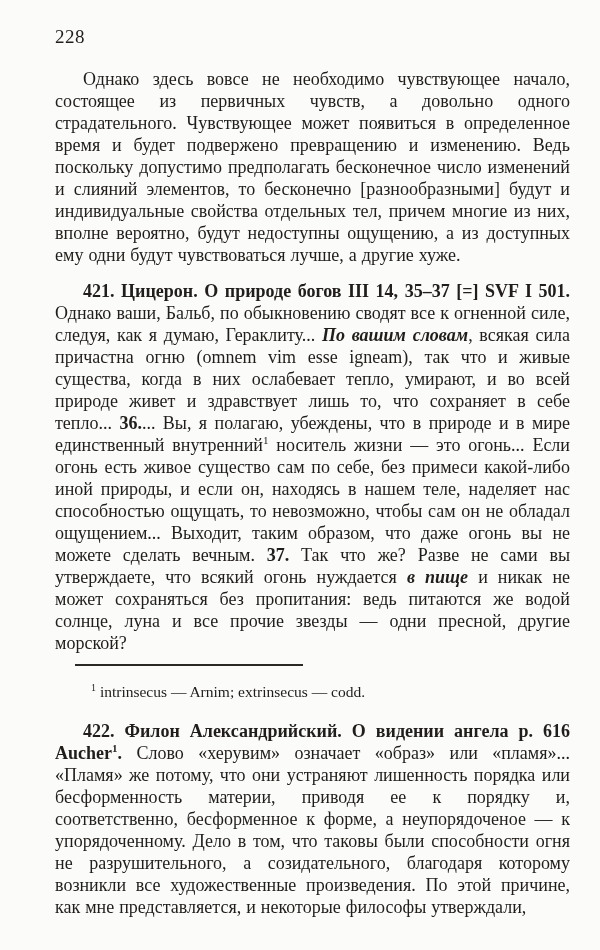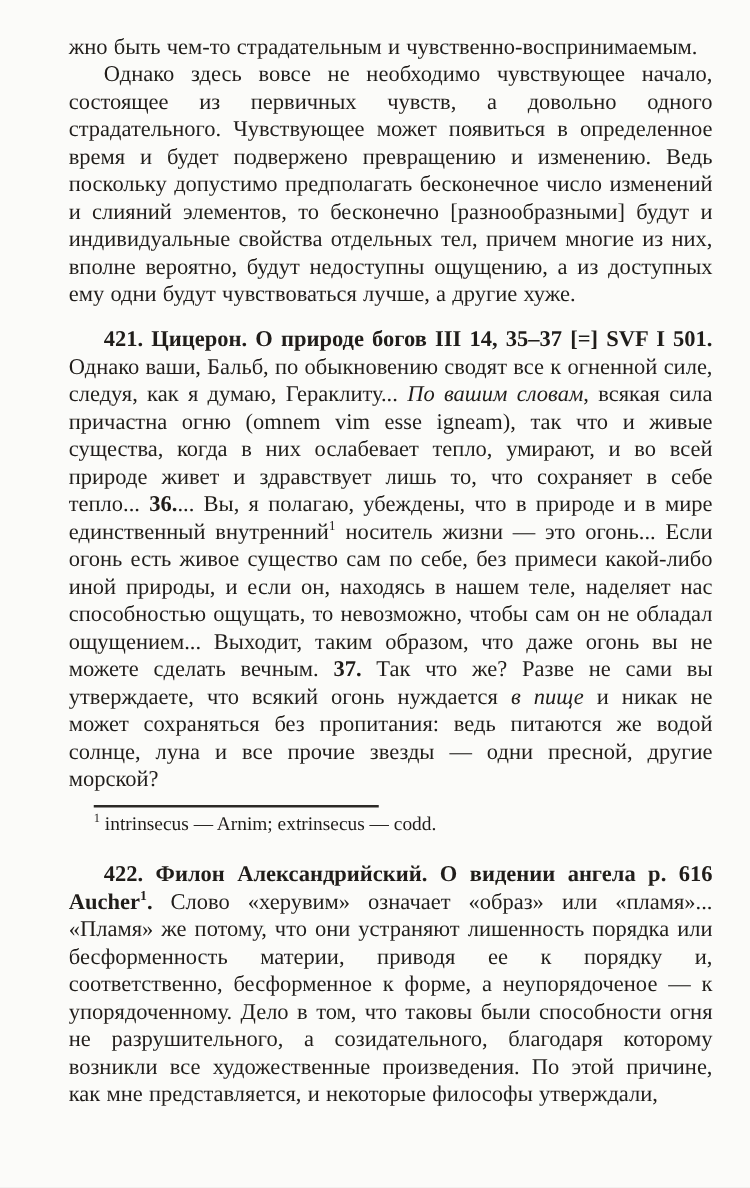--- a/index.html
+++ b/index.html
@@ -29,49 +29,49 @@
     margin: 0;
     font-size: 18px;
     line-height: 22px;
     text-align: justify;
     text-indent: 28px;
     word-spacing: 0.5px;
   }
   p.body.no-indent { text-indent: 0; }
   p.fragment { margin-top: 14px; }
   .b { font-weight: bold; font-family: Liberation Serif, serif; }
-  .i { font-style: italic; }
+  .i { font-style: italic; font-weight: bold; }
   sup {
     font-size: 11px;
     line-height: 0;
     vertical-align: super;
   }
   .footnote-block { margin: 10px 0 18px 0; }
   .footnote-rule {
     width: 228px;
     height: 0;
     border-top: 2px solid #2b2926;
     margin: 0 0 4px 20px;
   }
   p.footnote {
-    margin: 0;
+    margin: 16px;
     padding-left: 20px;
     font-size: 15.5px;
     line-height: 20px;
     text-align: left;
   }
   p.footnote sup { font-size: 10px; }
 </style>
 </head>
 <body>
 
 <div class="page" style="background: rgb(251, 251, 249); color: rgb(32, 29, 26);">
+  <div class="page-number">228</div>
 
   <div>
-    <p class="body no-indent"><span>жно быть чем-то страдательным и чувственно-воспринимаемым.</span></p>
 
     <p class="body"><span>Однако здесь вовсе не необходимо чувствующее начало, состоящее из первичных чувств, а довольно одного страдательного. Чувствующее может появиться в определенное время и будет подвержено превращению и изменению. Ведь поскольку допустимо предполагать бесконечное число изменений и слияний элементов, то бесконечно [разнообразными] будут и индивидуальные свойства отдельных тел, причем многие из них, вполне вероятно, будут недоступны ощущению, а из доступных ему одни будут чувствоваться лучше, а другие хуже.</span></p>
 
     <p class="body fragment"><span class="b">421. Цицерон. О природе богов III 14, 35–37 [=] SVF I 501. </span><span>Однако ваши, Бальб, по обыкновению сводят все к огненной силе, следуя, как я думаю, Гераклиту... </span><span class="i">По вашим словам</span><span>, всякая сила причастна огню (omnem vim esse igneam), так что и живые существа, когда в них ослабевает тепло, умирают, и во всей природе живет и здравствует лишь то, что сохраняет в себе тепло... </span><span class="b">36.</span><span>... Вы, я полагаю, убеждены, что в природе и в мире единственный внутренний</span><sup>1</sup><span> носитель жизни — это огонь... Если огонь есть живое существо сам по себе, без примеси какой-либо иной природы, и если он, находясь в нашем теле, наделяет нас способностью ощущать, то невозможно, чтобы сам он не обладал ощущением... Выходит, таким образом, что даже огонь вы не можете сделать вечным. </span><span class="b">37.</span><span> Так что же? Разве не сами вы утверждаете, что всякий огонь нуждается </span><span class="i">в пище</span><span> и никак не может сохраняться без пропитания: ведь питаются же водой солнце, луна и все прочие звезды — одни пресной, другие морской?</span></p>
 
     <div class="footnote-block">
       <div class="footnote-rule"></div>
       <p class="footnote"><sup>1</sup><span> intrinsecus — Arnim; extrinsecus — codd.</span></p>
     </div>
 

